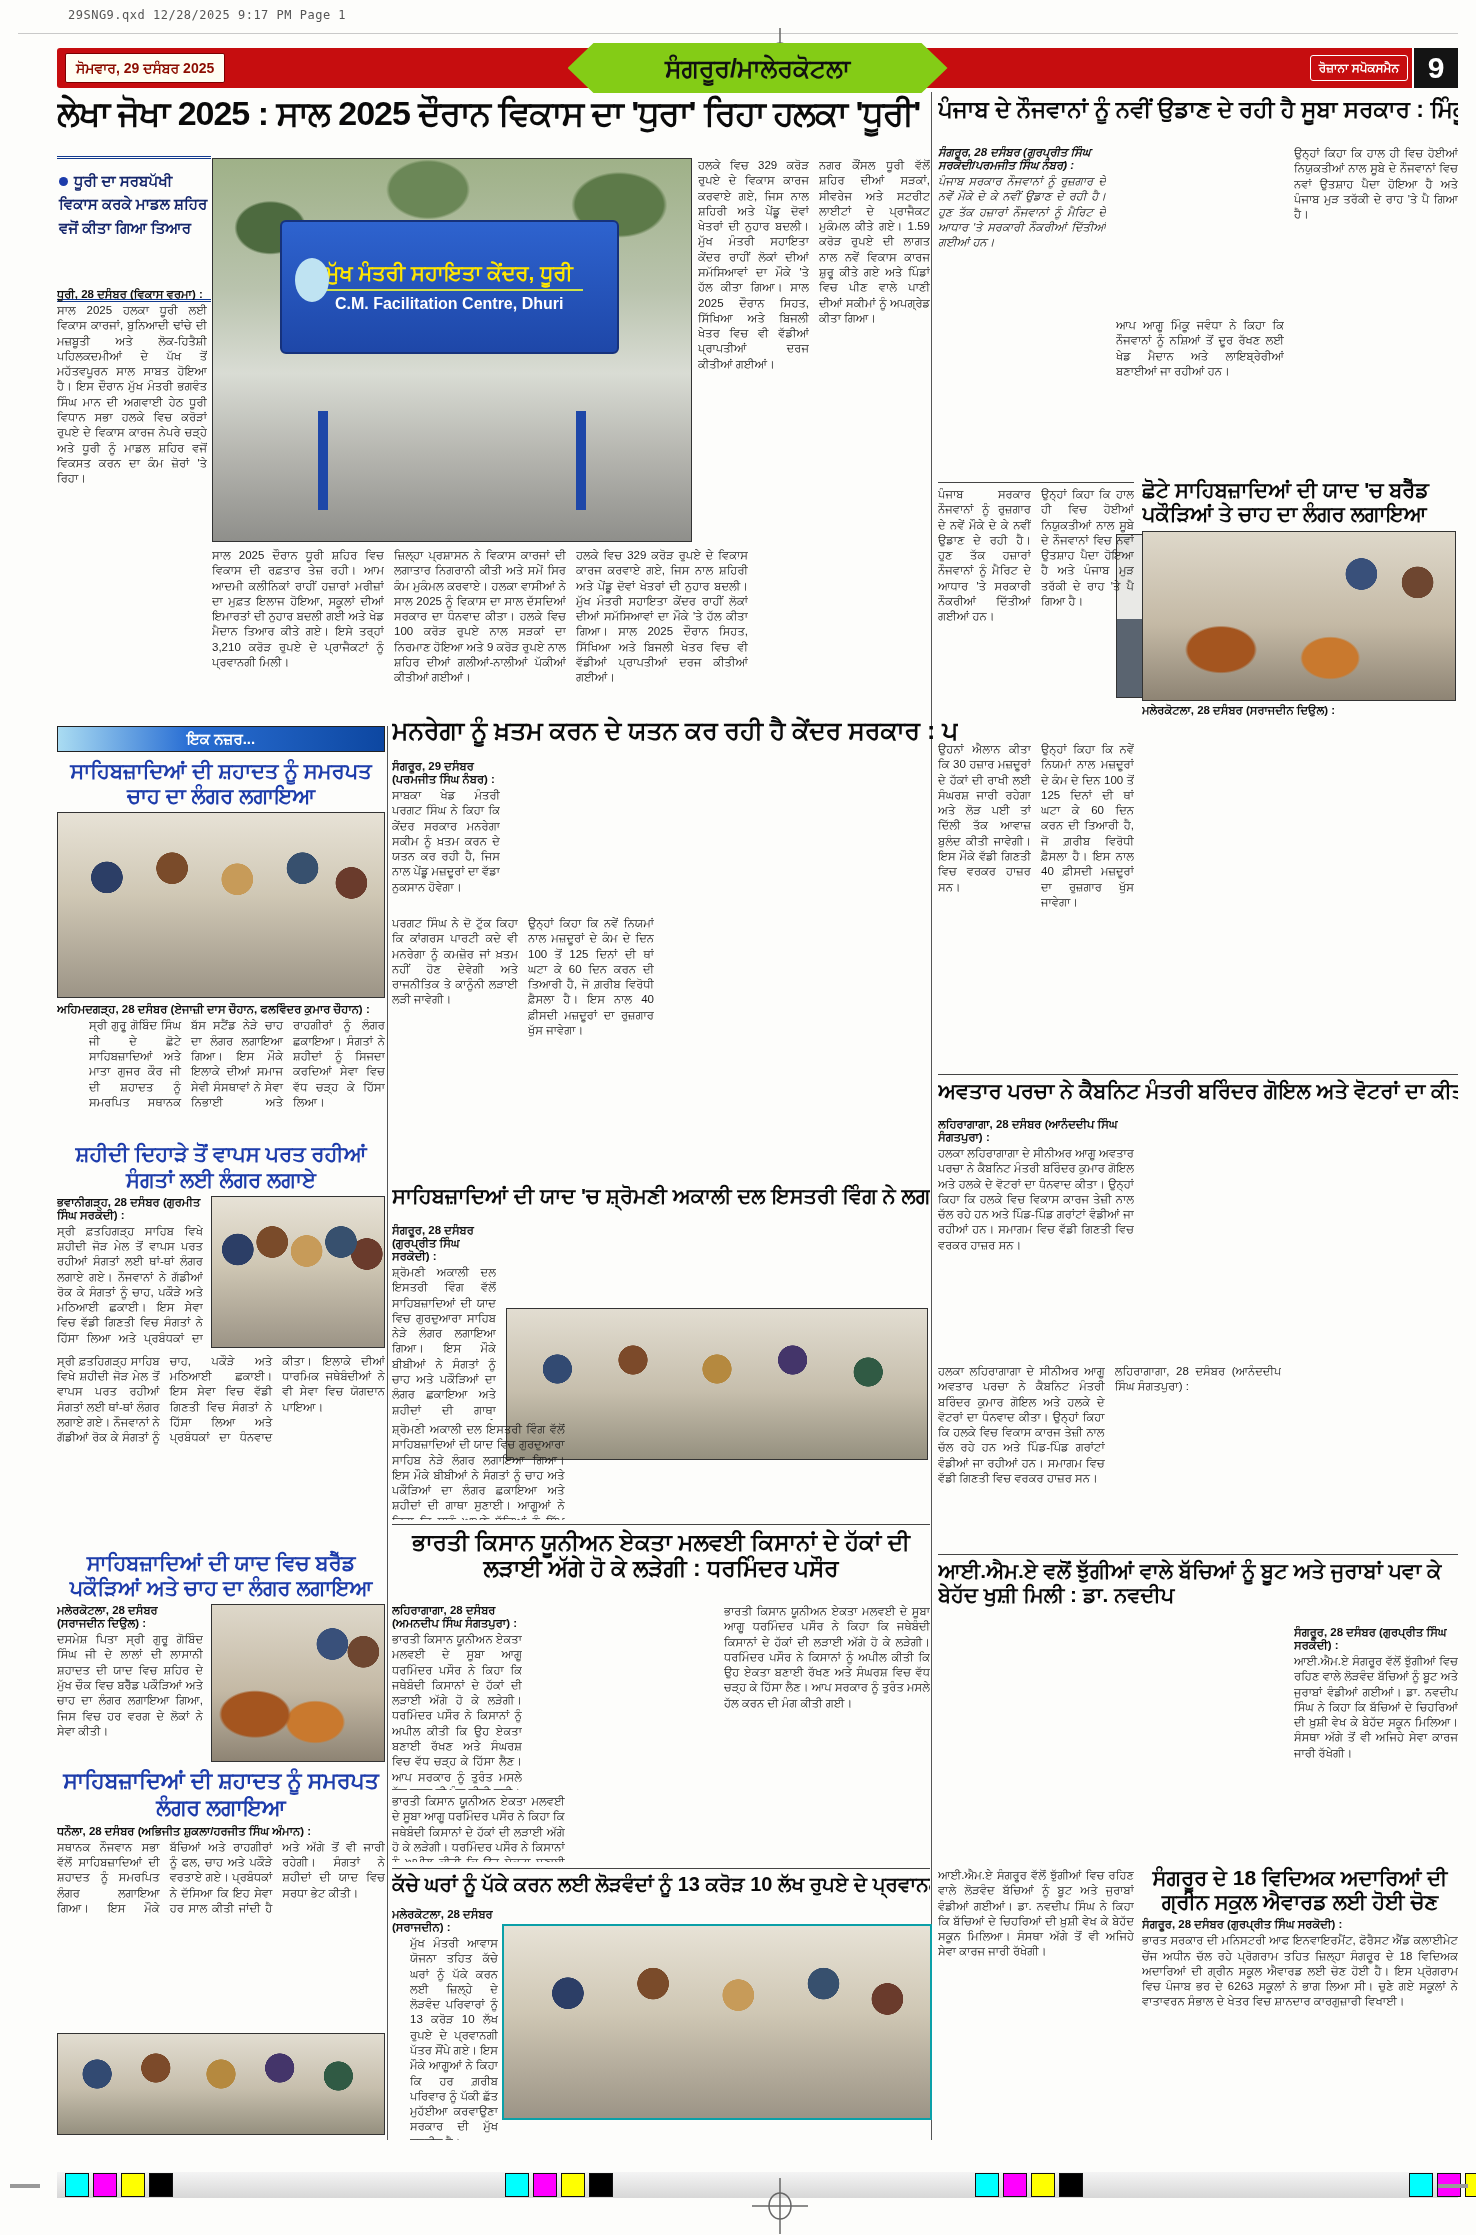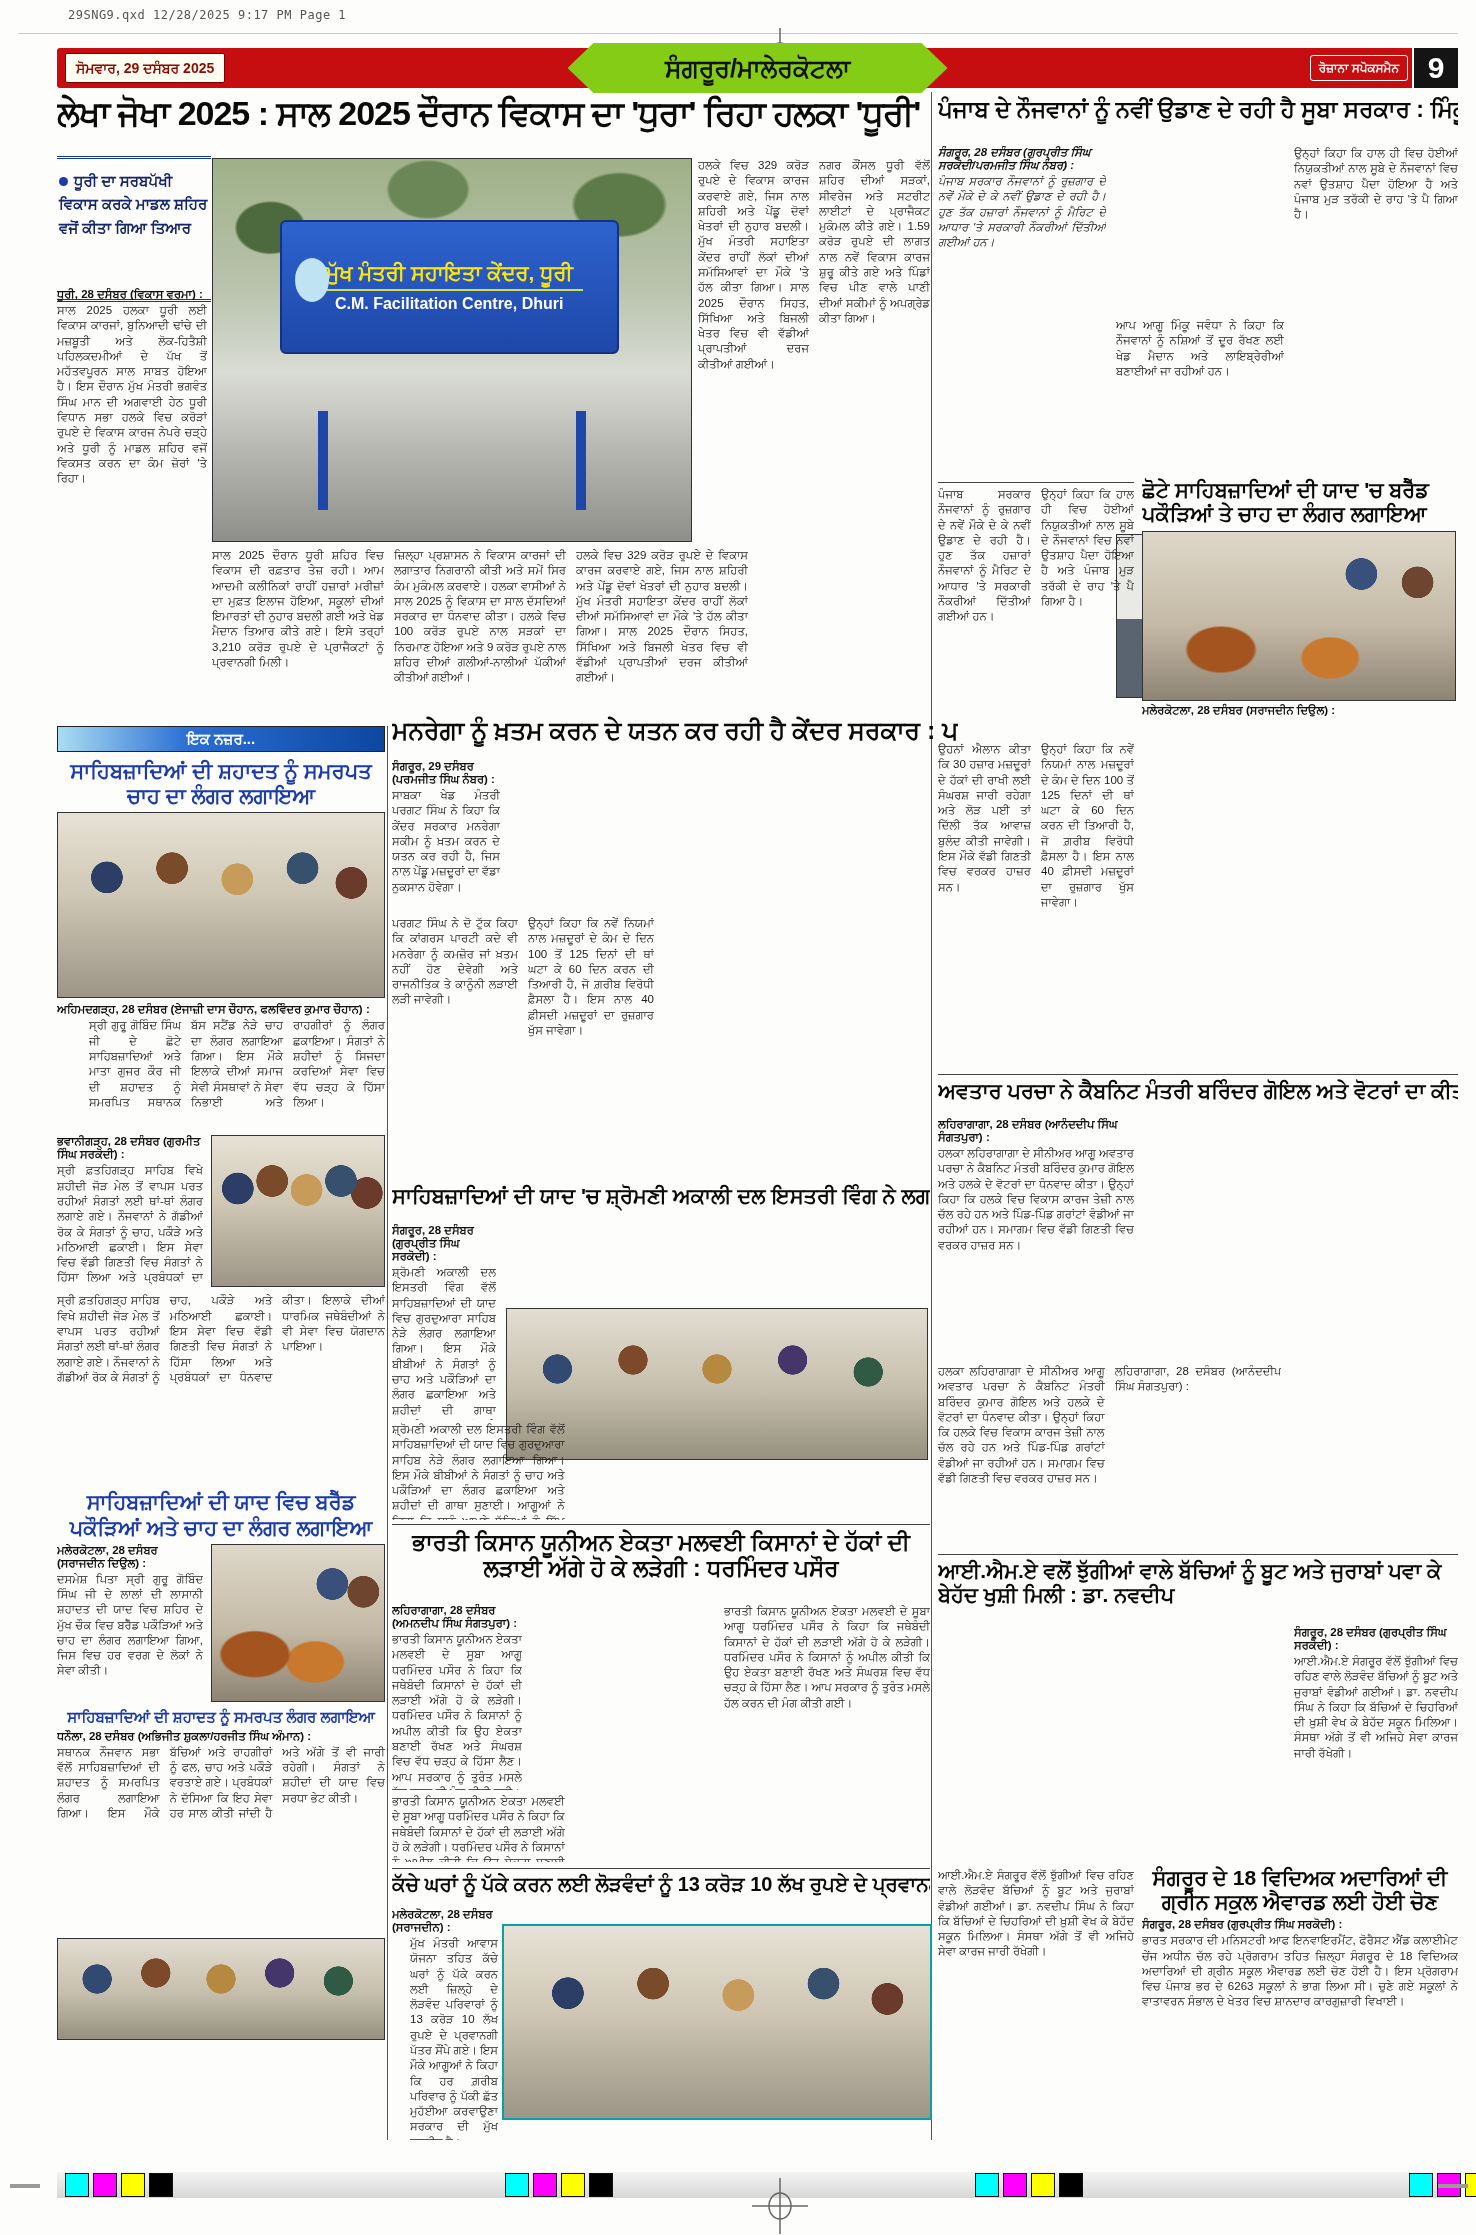--- a/index.html
+++ b/index.html
@@ -186,39 +186,40 @@
   <div class="sidebar">
     <div class="kicker">ਇਕ ਨਜ਼ਰ...</div>
 
     <div class="sb-head">ਸਾਹਿਬਜ਼ਾਦਿਆਂ ਦੀ ਸ਼ਹਾਦਤ ਨੂੰ ਸਮਰਪਤ ਚਾਹ ਦਾ ਲੰਗਰ ਲਗਾਇਆ</div>
     <div class="photo ph-crowd" style="width:326px;height:184px;"></div>
     <div style="margin-top:5px;height:132px;overflow:hidden;">
       <p class="byline">ਅਹਿਮਦਗੜ੍ਹ, 28 ਦਸੰਬਰ (ਏਜਾਜ਼ੀ ਦਾਸ ਚੌਹਾਨ, ਫਲਵਿੰਦਰ ਕੁਮਾਰ ਚੌਹਾਨ) :</p>
       <p class="body cols3" style="height:110px;margin-left:32px;">ਸ੍ਰੀ ਗੁਰੂ ਗੋਬਿੰਦ ਸਿੰਘ ਜੀ ਦੇ ਛੋਟੇ ਸਾਹਿਬਜ਼ਾਦਿਆਂ ਅਤੇ ਮਾਤਾ ਗੁਜਰ ਕੌਰ ਜੀ ਦੀ ਸ਼ਹਾਦਤ ਨੂੰ ਸਮਰਪਿਤ ਸਥਾਨਕ ਬੱਸ ਸਟੈਂਡ ਨੇੜੇ ਚਾਹ ਦਾ ਲੰਗਰ ਲਗਾਇਆ ਗਿਆ। ਇਸ ਮੌਕੇ ਇਲਾਕੇ ਦੀਆਂ ਸਮਾਜ ਸੇਵੀ ਸੰਸਥਾਵਾਂ ਨੇ ਸੇਵਾ ਨਿਭਾਈ ਅਤੇ ਰਾਹਗੀਰਾਂ ਨੂੰ ਲੰਗਰ ਛਕਾਇਆ। ਸੰਗਤਾਂ ਨੇ ਸ਼ਹੀਦਾਂ ਨੂੰ ਸਿਜਦਾ ਕਰਦਿਆਂ ਸੇਵਾ ਵਿਚ ਵੱਧ ਚੜ੍ਹ ਕੇ ਹਿੱਸਾ ਲਿਆ।</p>
     </div>
 
+    <div class="sb-head">ਸ਼ਹੀਦੀ ਦਿਹਾੜੇ ਤੋਂ ਵਾਪਸ ਪਰਤ ਰਹੀਆਂ ਸੰਗਤਾਂ ਲਈ ਲੰਗਰ ਲਗਾਏ</div>
     <div class="sb-row">
       <div style="width:146px;height:150px;overflow:hidden;">
         <p class="byline">ਭਵਾਨੀਗੜ੍ਹ, 28 ਦਸੰਬਰ (ਗੁਰਮੀਤ ਸਿੰਘ ਸਰਕੋਦੀ) :</p>
         <p class="body">ਸ੍ਰੀ ਫ਼ਤਹਿਗੜ੍ਹ ਸਾਹਿਬ ਵਿਖੇ ਸ਼ਹੀਦੀ ਜੋੜ ਮੇਲ ਤੋਂ ਵਾਪਸ ਪਰਤ ਰਹੀਆਂ ਸੰਗਤਾਂ ਲਈ ਥਾਂ-ਥਾਂ ਲੰਗਰ ਲਗਾਏ ਗਏ। ਨੌਜਵਾਨਾਂ ਨੇ ਗੱਡੀਆਂ ਰੋਕ ਕੇ ਸੰਗਤਾਂ ਨੂੰ ਚਾਹ, ਪਕੌੜੇ ਅਤੇ ਮਠਿਆਈ ਛਕਾਈ। ਇਸ ਸੇਵਾ ਵਿਚ ਵੱਡੀ ਗਿਣਤੀ ਵਿਚ ਸੰਗਤਾਂ ਨੇ ਹਿੱਸਾ ਲਿਆ ਅਤੇ ਪ੍ਰਬੰਧਕਾਂ ਦਾ ਧੰਨਵਾਦ ਕੀਤਾ। ਇਲਾਕੇ ਦੀਆਂ ਧਾਰਮਿਕ ਜਥੇਬੰਦੀਆਂ ਨੇ ਵੀ ਸੇਵਾ ਵਿਚ ਯੋਗਦਾਨ ਪਾਇਆ।</p>
       </div>
       <div class="photo ph-crowd" style="width:172px;height:150px;"></div>
     </div>
     <p class="body cols3" style="height:188px;">ਸ੍ਰੀ ਫ਼ਤਹਿਗੜ੍ਹ ਸਾਹਿਬ ਵਿਖੇ ਸ਼ਹੀਦੀ ਜੋੜ ਮੇਲ ਤੋਂ ਵਾਪਸ ਪਰਤ ਰਹੀਆਂ ਸੰਗਤਾਂ ਲਈ ਥਾਂ-ਥਾਂ ਲੰਗਰ ਲਗਾਏ ਗਏ। ਨੌਜਵਾਨਾਂ ਨੇ ਗੱਡੀਆਂ ਰੋਕ ਕੇ ਸੰਗਤਾਂ ਨੂੰ ਚਾਹ, ਪਕੌੜੇ ਅਤੇ ਮਠਿਆਈ ਛਕਾਈ। ਇਸ ਸੇਵਾ ਵਿਚ ਵੱਡੀ ਗਿਣਤੀ ਵਿਚ ਸੰਗਤਾਂ ਨੇ ਹਿੱਸਾ ਲਿਆ ਅਤੇ ਪ੍ਰਬੰਧਕਾਂ ਦਾ ਧੰਨਵਾਦ ਕੀਤਾ। ਇਲਾਕੇ ਦੀਆਂ ਧਾਰਮਿਕ ਜਥੇਬੰਦੀਆਂ ਨੇ ਵੀ ਸੇਵਾ ਵਿਚ ਯੋਗਦਾਨ ਪਾਇਆ।</p>
 
     <div class="sb-head" style="margin-top:8px;">ਸਾਹਿਬਜ਼ਾਦਿਆਂ ਦੀ ਯਾਦ ਵਿਚ ਬਰੈੱਡ ਪਕੌੜਿਆਂ ਅਤੇ ਚਾਹ ਦਾ ਲੰਗਰ ਲਗਾਇਆ</div>
     <div class="sb-row">
       <div style="width:146px;height:156px;overflow:hidden;">
         <p class="byline">ਮਲੇਰਕੋਟਲਾ, 28 ਦਸੰਬਰ (ਸਰਾਜਦੀਨ ਦਿਉਲ) :</p>
         <p class="body">ਦਸਮੇਸ਼ ਪਿਤਾ ਸ੍ਰੀ ਗੁਰੂ ਗੋਬਿੰਦ ਸਿੰਘ ਜੀ ਦੇ ਲਾਲਾਂ ਦੀ ਲਾਸਾਨੀ ਸ਼ਹਾਦਤ ਦੀ ਯਾਦ ਵਿਚ ਸ਼ਹਿਰ ਦੇ ਮੁੱਖ ਚੌਕ ਵਿਚ ਬਰੈੱਡ ਪਕੌੜਿਆਂ ਅਤੇ ਚਾਹ ਦਾ ਲੰਗਰ ਲਗਾਇਆ ਗਿਆ, ਜਿਸ ਵਿਚ ਹਰ ਵਰਗ ਦੇ ਲੋਕਾਂ ਨੇ ਸੇਵਾ ਕੀਤੀ।</p>
       </div>
       <div class="photo ph-langar" style="width:172px;height:156px;"></div>
     </div>
 
-    <div class="sb-head" style="font-size:15px;margin-top:6px;text-align:center;">ਸਾਹਿਬਜ਼ਾਦਿਆਂ ਦੀ ਸ਼ਹਾਦਤ ਨੂੰ ਸਮਰਪਤ ਲੰਗਰ ਲਗਾਇਆ</div>
+    <div class="sb-head" style="font-size:22px;margin-top:6px;text-align:center;">ਸਾਹਿਬਜ਼ਾਦਿਆਂ ਦੀ ਸ਼ਹਾਦਤ ਨੂੰ ਸਮਰਪਤ ਲੰਗਰ ਲਗਾਇਆ</div>
     <div style="height:204px;overflow:hidden;">
       <p class="byline">ਧਨੌਲਾ, 28 ਦਸੰਬਰ (ਅਭਿਜੀਤ ਸ਼ੁਕਲਾ/ਹਰਜੀਤ ਸਿੰਘ ਅੰਮਾਨ) :</p>
       <p class="body cols3" style="height:184px;">ਸਥਾਨਕ ਨੌਜਵਾਨ ਸਭਾ ਵੱਲੋਂ ਸਾਹਿਬਜ਼ਾਦਿਆਂ ਦੀ ਸ਼ਹਾਦਤ ਨੂੰ ਸਮਰਪਿਤ ਲੰਗਰ ਲਗਾਇਆ ਗਿਆ। ਇਸ ਮੌਕੇ ਬੱਚਿਆਂ ਅਤੇ ਰਾਹਗੀਰਾਂ ਨੂੰ ਫਲ, ਚਾਹ ਅਤੇ ਪਕੌੜੇ ਵਰਤਾਏ ਗਏ। ਪ੍ਰਬੰਧਕਾਂ ਨੇ ਦੱਸਿਆ ਕਿ ਇਹ ਸੇਵਾ ਹਰ ਸਾਲ ਕੀਤੀ ਜਾਂਦੀ ਹੈ ਅਤੇ ਅੱਗੇ ਤੋਂ ਵੀ ਜਾਰੀ ਰਹੇਗੀ। ਸੰਗਤਾਂ ਨੇ ਸ਼ਹੀਦਾਂ ਦੀ ਯਾਦ ਵਿਚ ਸਰਧਾ ਭੇਟ ਕੀਤੀ।</p>
     </div>
     <div class="photo ph-group" style="width:326px;height:100px;margin-top:4px;"></div>
   </div>
 
   <div class="story head-lg" style="left:392px;top:716px;width:566px;height:38px;font-size:25px;white-space:nowrap;">ਮਨਰੇਗਾ ਨੂੰ ਖ਼ਤਮ ਕਰਨ ਦੇ ਯਤਨ ਕਰ ਰਹੀ ਹੈ ਕੇਂਦਰ ਸਰਕਾਰ : ਪਰਗਟ ਸਿੰਘ</div>
   <div class="story" style="left:392px;top:760px;width:108px;height:196px;">
     <p class="byline">ਸੰਗਰੂਰ, 29 ਦਸੰਬਰ (ਪਰਮਜੀਤ ਸਿੰਘ ਨੰਬਰ) :</p>

